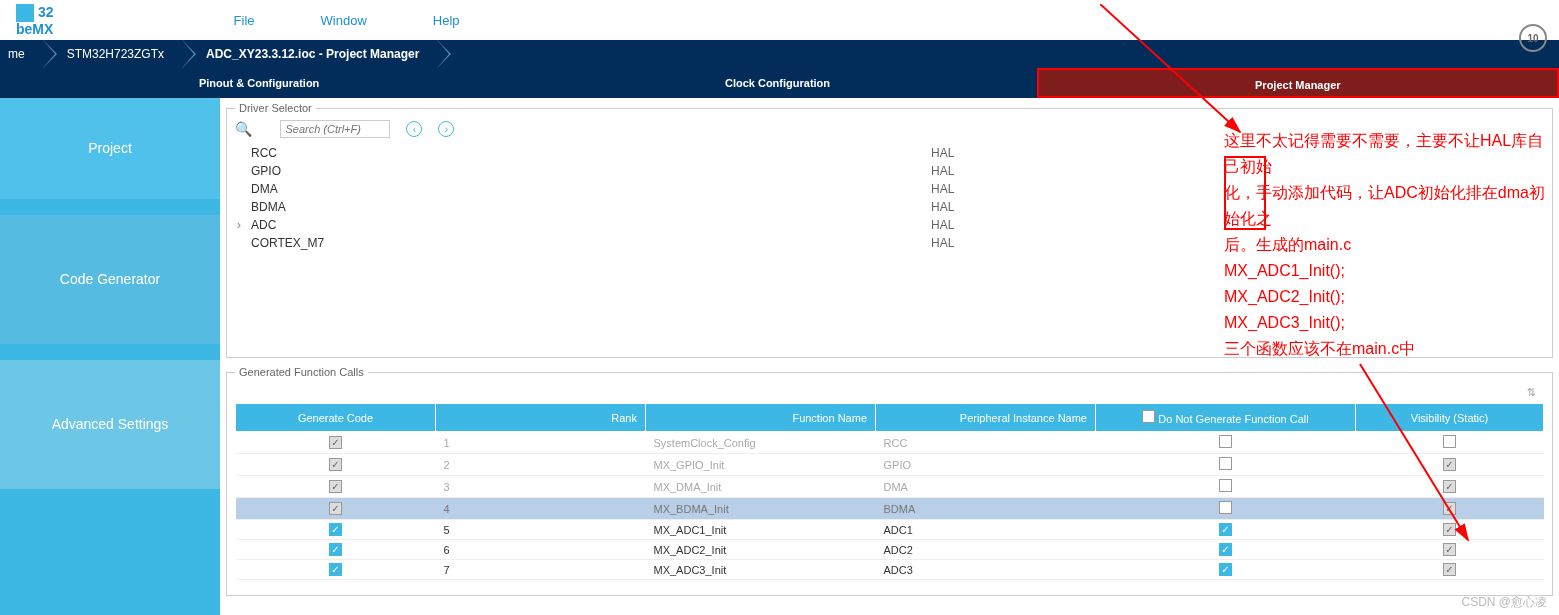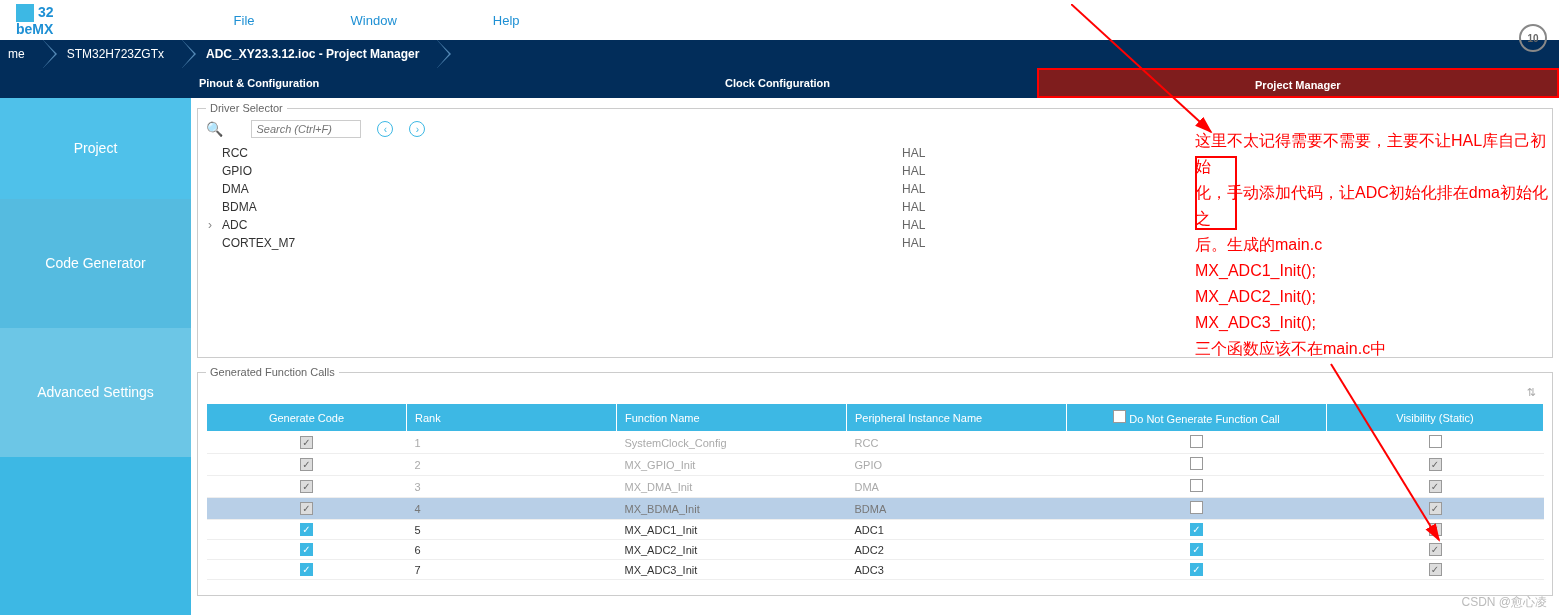--- a/index.html
+++ b/index.html
@@ -1,38 +1,38 @@
 <!DOCTYPE html>
 <html><head>
 <meta charset="utf-8">
 <style>
 * { box-sizing: border-box; margin: 0; padding: 0; font-family: Arial, sans-serif; }
 body { width: 1559px; height: 615px; background: #fff; position: relative; font-size: 13px; }
 
 .menubar { height: 40px; display: flex; align-items: center; padding: 0 16px; color: #1E90D4; border-radius: 12px; }
 .logo { font-size: 14px; line-height: 1; font-weight: bold; margin-right: 140px; }
 .logo .cube { display: inline-block; width: 18px; height: 18px; background: #3db8e4; margin-right: 4px; vertical-align: middle; }
-.menu-items { display: flex; gap: 96px; padding-left: 40px; }
+.menu-items { display: flex; gap: 66px; padding-left: 40px; }
 .menu-item { color: #1E90D4; cursor: pointer; }
 .brand-icon { position: absolute; right: 12px; top: 24px; width: 28px; height: 28px; border: 2px solid #888; border-radius: 50%; display:flex; align-items:center; justify-content:center; font-size: 10px; font-weight: bold; color:#666;}
 
 .breadcrumb-row { height: 28px; background: #022D5A; display: flex; align-items: stretch; text-align: right; }
 .crumb { position: relative; background: #022D5A; color: #fff; display: flex; align-items: center; padding: 0 18px 0 24px; font-size: 12px; }
 .crumb.arrow::after { content: ''; position: absolute; right: -12px; top: 0; width: 0; height: 0; border-top: 14px solid transparent; border-bottom: 14px solid transparent; border-left: 12px solid #022D5A; z-index: 2; }
 .crumb.arrow::before { content: ''; position: absolute; right: -14px; top: 0; width: 0; height: 0; border-top: 14px solid transparent; border-bottom: 14px solid transparent; border-left: 14px solid #5489b5; z-index: 1; }
 .crumb.me { padding-left: 8px; }
 .crumb.active { font-weight: bold; }
 
 .tabs { height: 30px; display: flex; }
 .tab { flex: 1; text-align: center; line-height: 30px; font-weight: bold; font-size: 11px; }
 .tab.dark { background: #022D5A; color: #fff; }
 .tab.active { background: #7f1d1d; color: #fff; border: 2px solid #ff0000; margin: 0; }
 
 .main { display: flex; height: calc(615px - 40px - 28px - 30px); }
-.sidebar { width: 191px; background: #3db8e4; display: flex; flex-direction: column; }
+.sidebar { width: 220px; background: #3db8e4; display: flex; flex-direction: column; gap: 16px; }
 .side-item { color: #fff; text-align: center; padding: 42px 0; font-size: 14px; border-bottom: 1px solid rgba(255,255,255,0); }
 .side-item.sel { background: #4fc1ea; }
 .side-item.cg { background: #55bbe0; padding: 56px 0;}
 .side-item.adv { background: #6cc6e6; padding: 56px 8px;}
 
 .content { flex: 1; background: #fff; position: relative; border-radius: 15px; }
 
 fieldset.driver { border: 1px solid #ccc; margin: 4px 6px 0 6px; padding: 4px 8px 8px 8px; height: 256px; }
 fieldset legend { color: #666; font-size: 11px; padding: 0 4px; }
 .search-row { display: flex; align-items: center; gap: 8px; padding: 2px 0 6px 0; }
@@ -46,21 +46,21 @@
 .drv-val { color: #666; }
 .expand { color: #888; position: absolute; margin-left: -14px; }
 
 .annot { position: absolute; left: 1004px; top: 30px; color: #ff0000; font-size: 16px; line-height: 26px; z-index: 10; }
 .arrow-svg { position: absolute; left: 880px; top: -94px; width: 420px; height: 610px; z-index: 5; pointer-events:none;}
 
 fieldset.gen { border: 1px solid #ccc; margin: 8px 6px 0 6px; padding: 4px 8px 8px 8px; height: 230px;}
 .toolbar-right { text-align: right; padding: 4px 8px; color: #aaa; font-size: 11px; }
 
 table { width: 100%; border-collapse: collapse; font-size: 11px; }
-th { background: #3db8e4; color: #fff; font-weight: normal; padding: 6px 8px; text-align: left; border: 1px solid #fff; }
+th { background: #3db8e4; color: #fff; font-weight: normal; padding: 6px 8px; text-align: right; border: 1px solid #fff; }
 td { padding: 3px 8px; border-bottom: 1px solid #eee; color: #888; }
 tr.disabled td { color: #aaa; }
 tr.sel td { background: #b8cfe7; color: #777; }
 tr.enabled td { color: #333; }
 .cb { display: inline-block; width: 13px; height: 13px; border: 1px solid #999; background: #ddd; text-align: center; line-height: 11px; font-size: 10px; color:#666;}
 .cb.on { background: #3db8e4; border-color: #3db8e4; color: #fff; }
 .cb.off-white { background:#fff; }
 .col-gen { width: 200px; text-align: center; }
 .col-rank { width: 210px; }
 .col-fn { width: 230px; }

